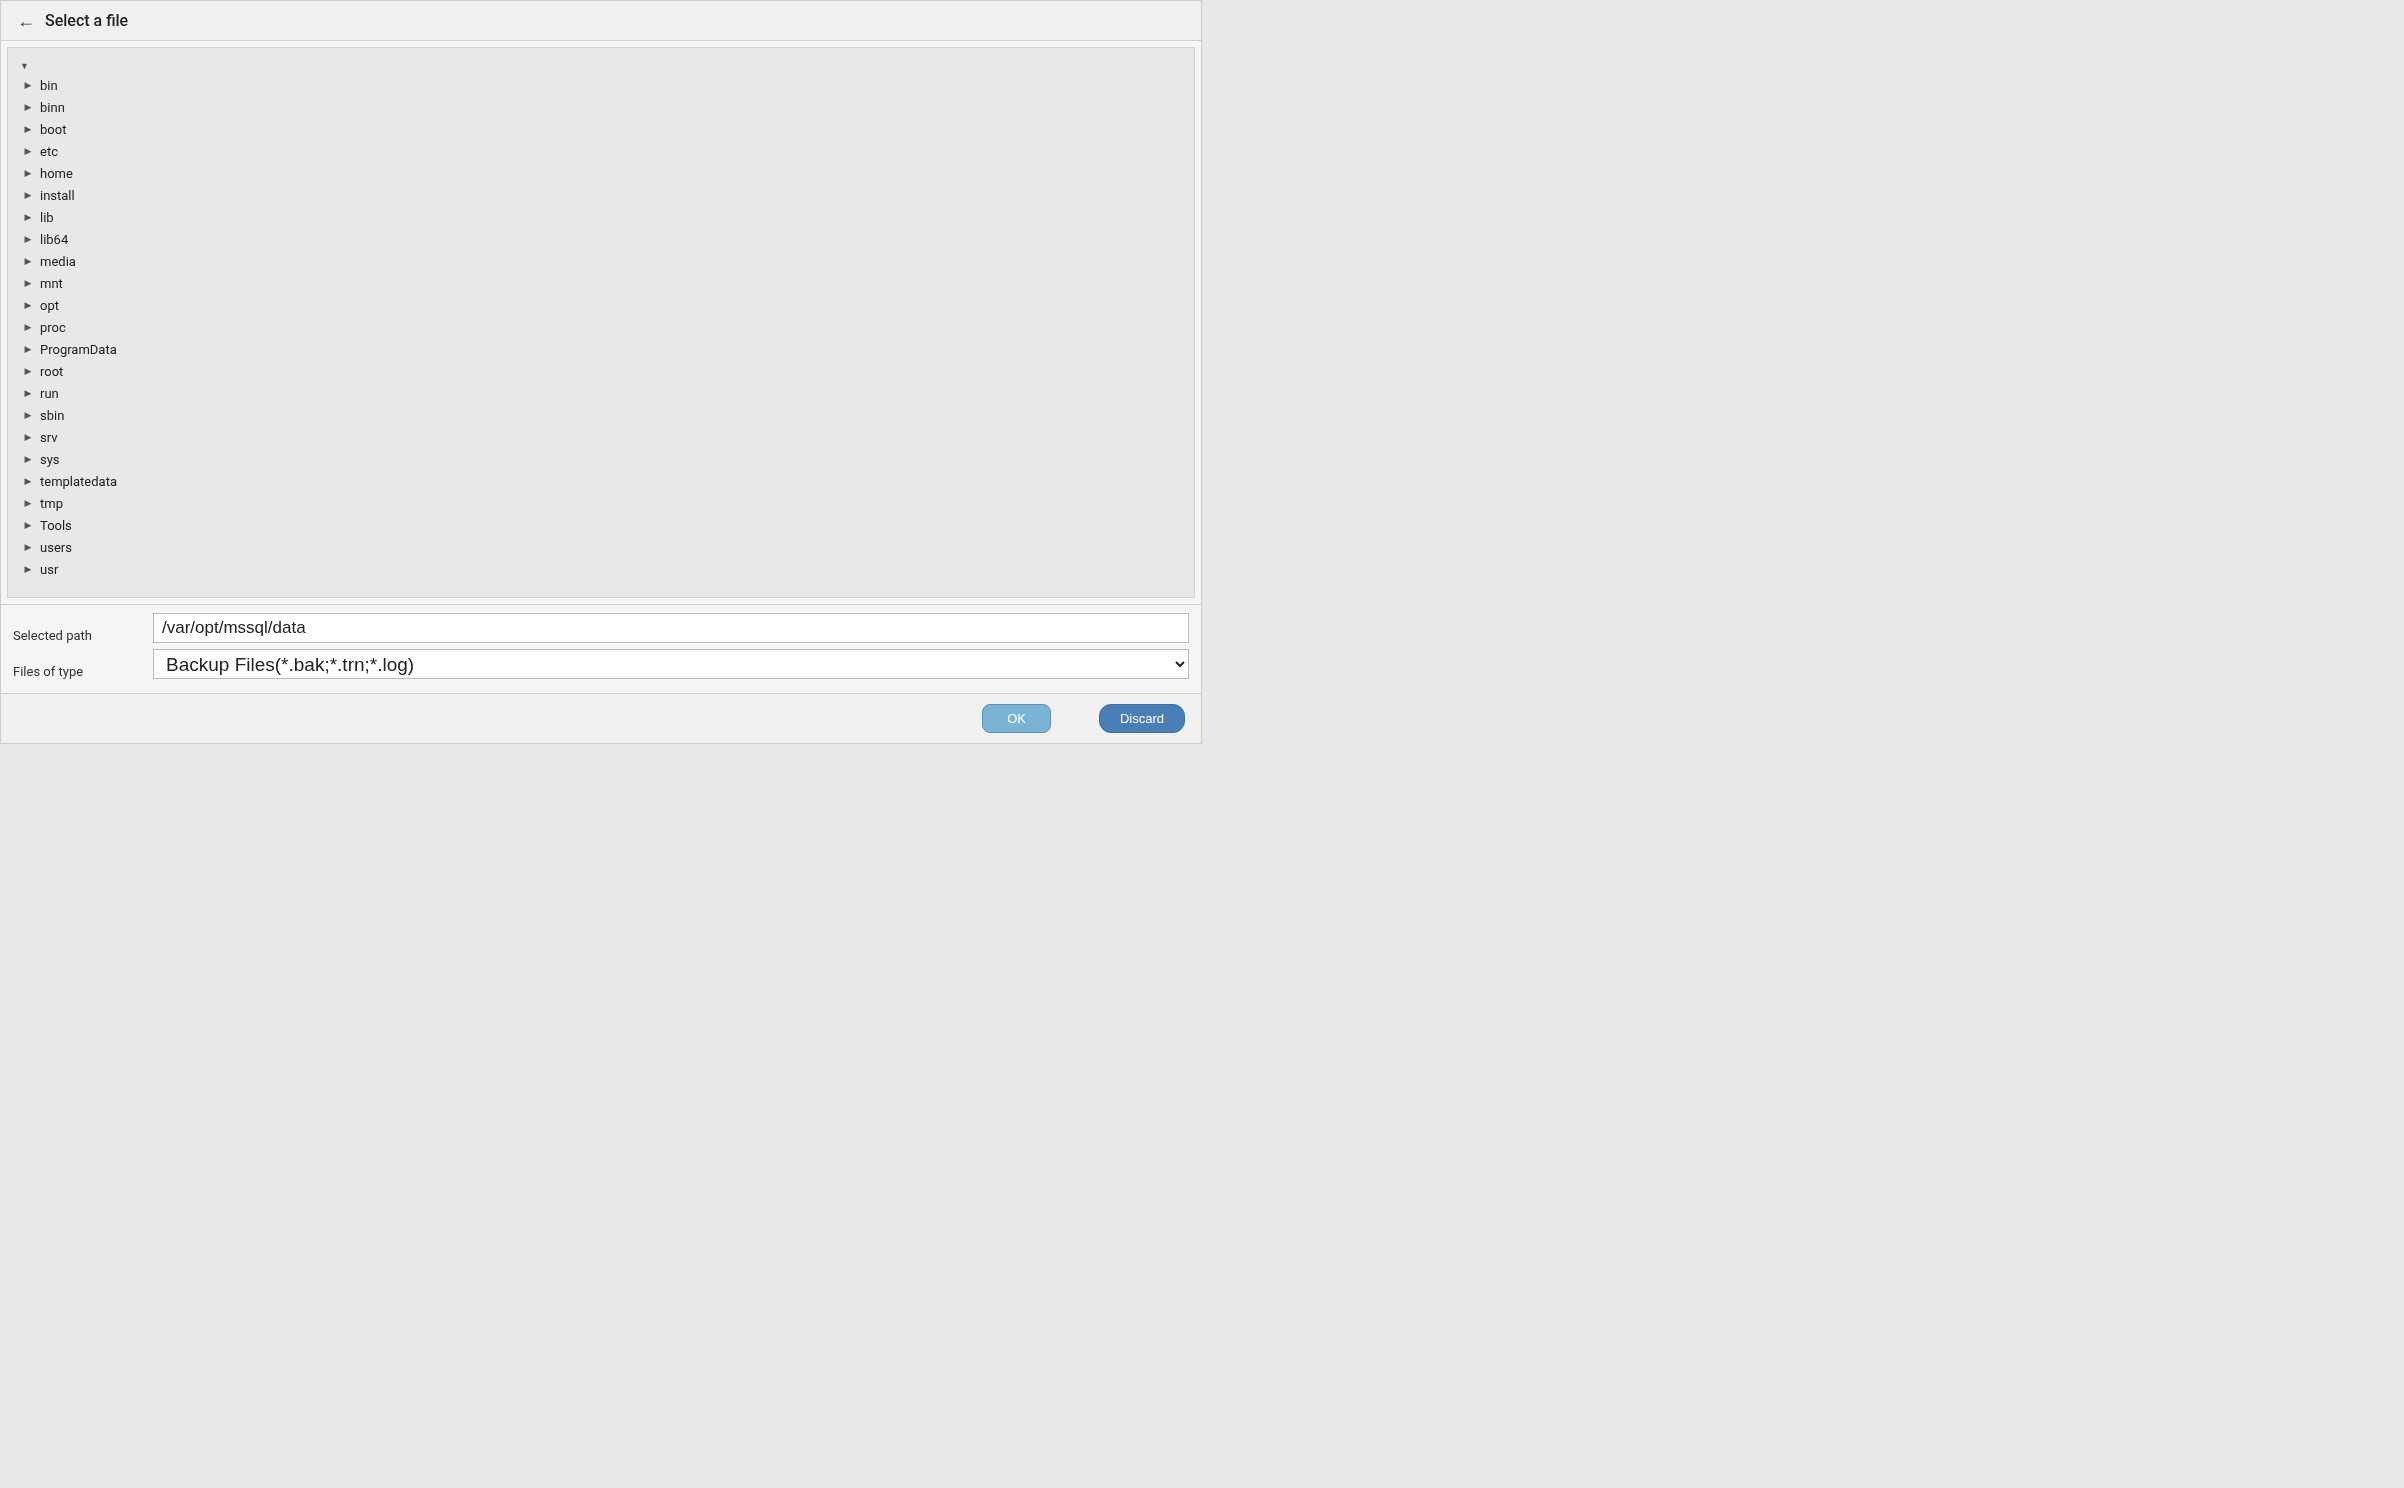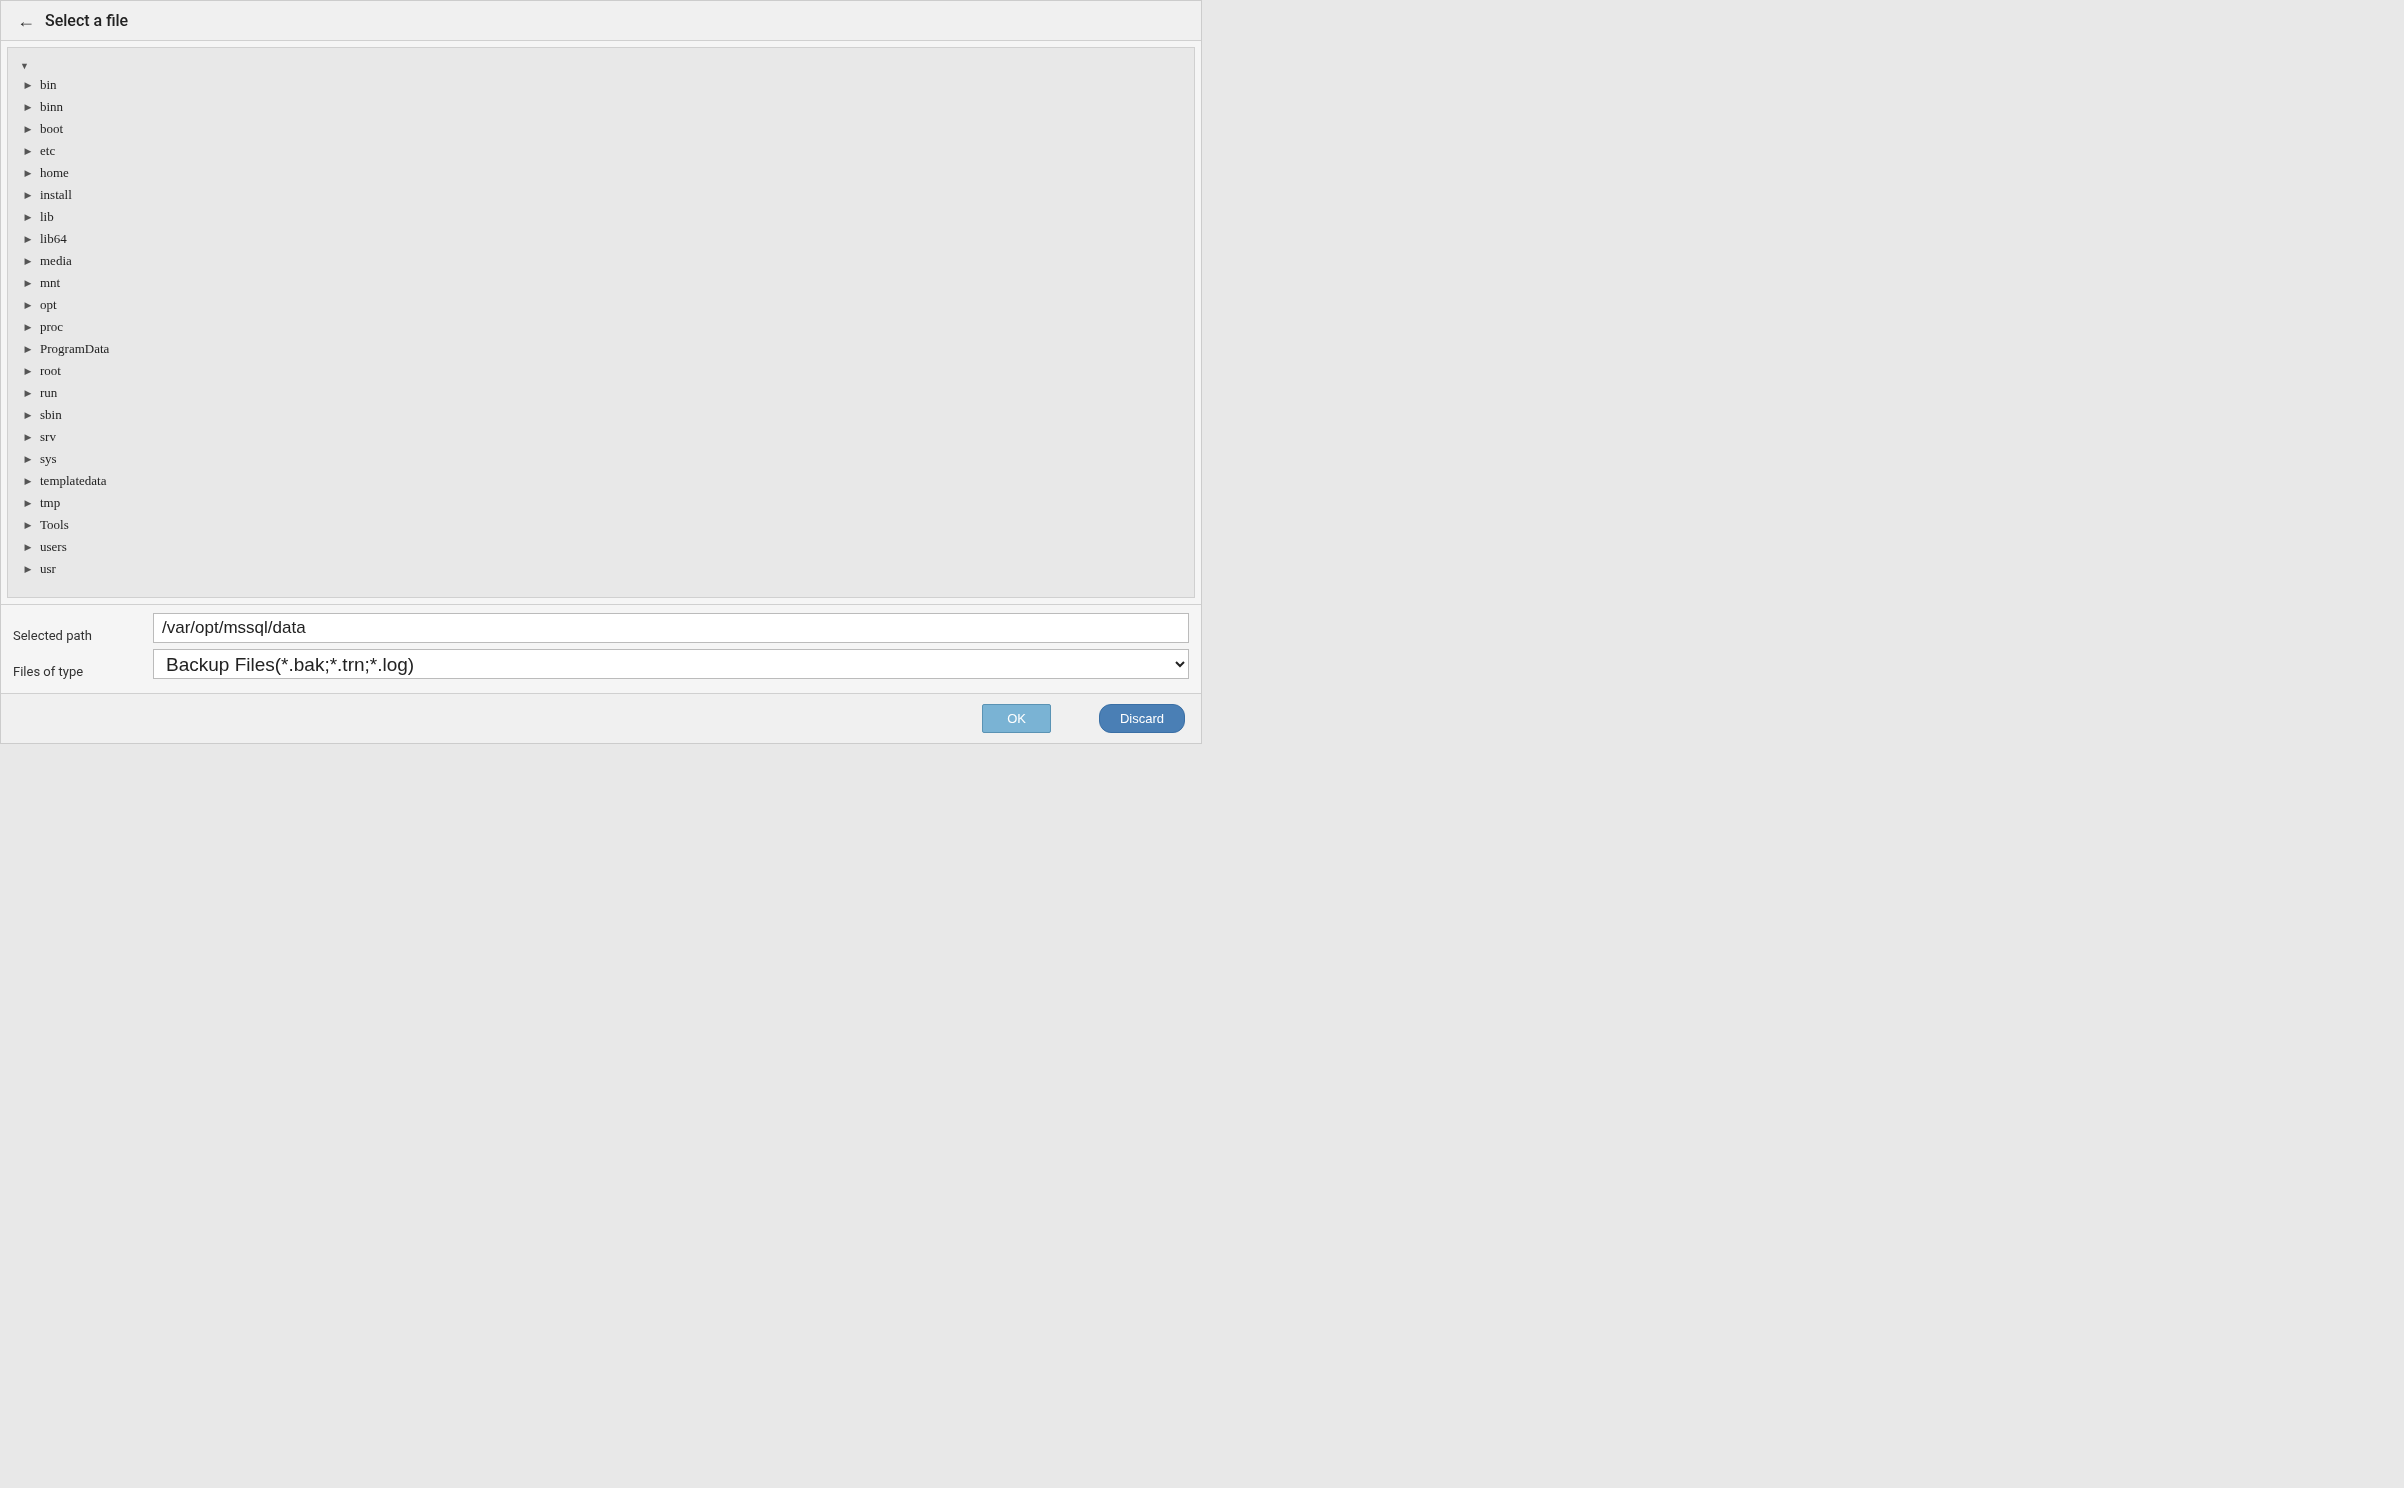--- a/index.html
+++ b/index.html
@@ -52,21 +52,20 @@
     .file-tree-container {
       flex: 1;
       overflow-y: auto;
       background: #e8e8e8;
       border: 1px solid #d0d0d0;
       margin: 6px;
     }
 
     .tree-root {
       padding: 6px 0;
-      font-family: Liberation Serif, serif;
     }
 
     .tree-item {
       display: flex;
       align-items: center;
       padding: 3px 8px 3px 12px;
       cursor: pointer;
       user-select: none;
     }
 
@@ -155,21 +154,21 @@
       flex-shrink: 0;
     }
 
     .btn-ok {
       background: #7ab3d4;
       color: #fff;
       border: 1px solid #5a93b4;
       padding: 6px 24px;
       font-size: 13px;
       cursor: pointer;
-      border-radius: 2px;
+      border-radius: 8px;
     }
 
     .btn-discard {
       background: #4a7fb5;
       color: #fff;
       border: 1px solid #3a6fa5;
       padding: 6px 20px;
       font-size: 13px;
       cursor: pointer;
       border-radius: 12px;

